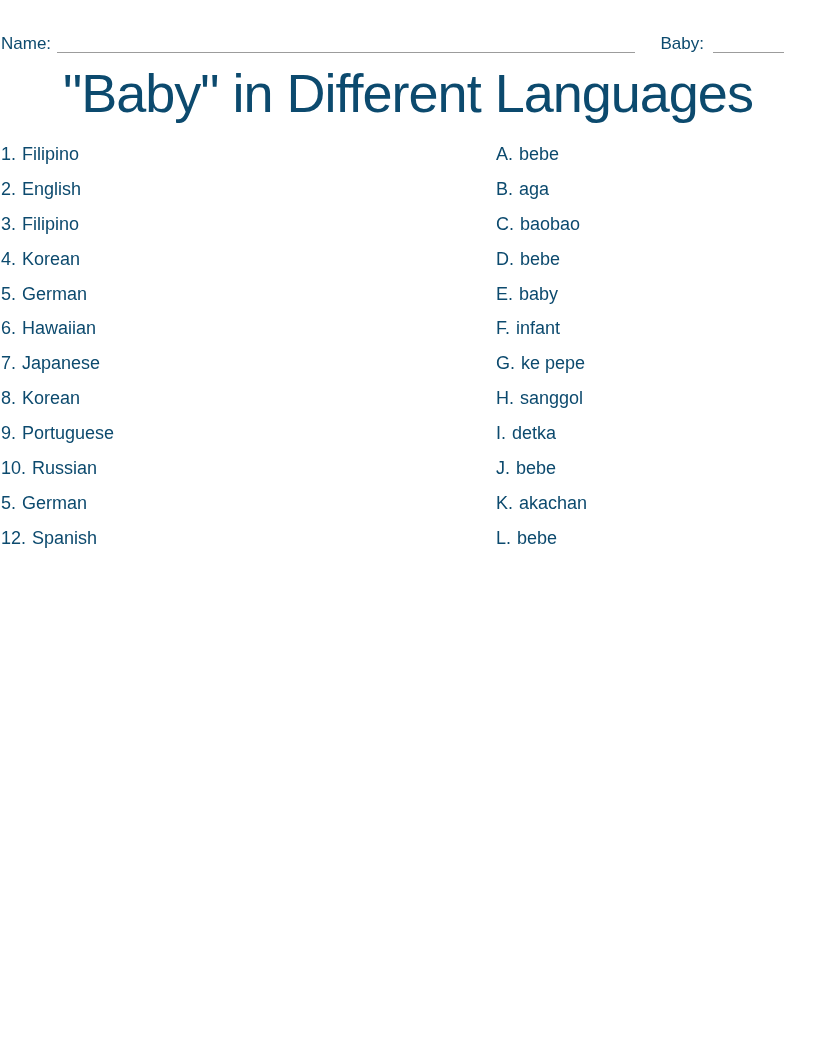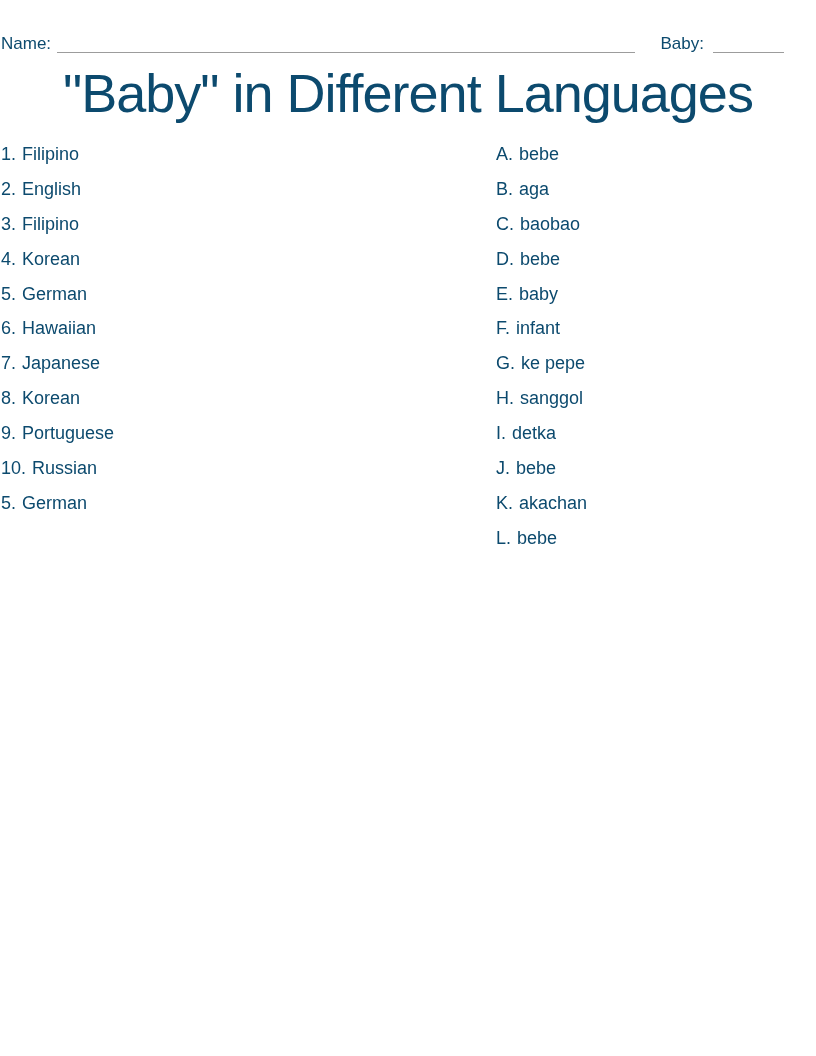--- a/index.html
+++ b/index.html
@@ -122,20 +122,24 @@
         <span>Portuguese</span>
       </div>
     <div class="item">
         <span class="marker">10.</span>
         <span>Russian</span>
       </div>
     <div class="item">
         <span class="marker">5.</span>
         <span>German</span>
       </div>
+    <div class="item">
+        <span class="marker">12.</span>
+        <span>Spanish</span>
+      </div>
   </div>
 
   <div class="col answers-col">
     <div class="item">
         <span class="marker">A.</span>
         <span>bebe</span>
       </div>
     <div class="item">
         <span class="marker">B.</span>
         <span>aga</span>

